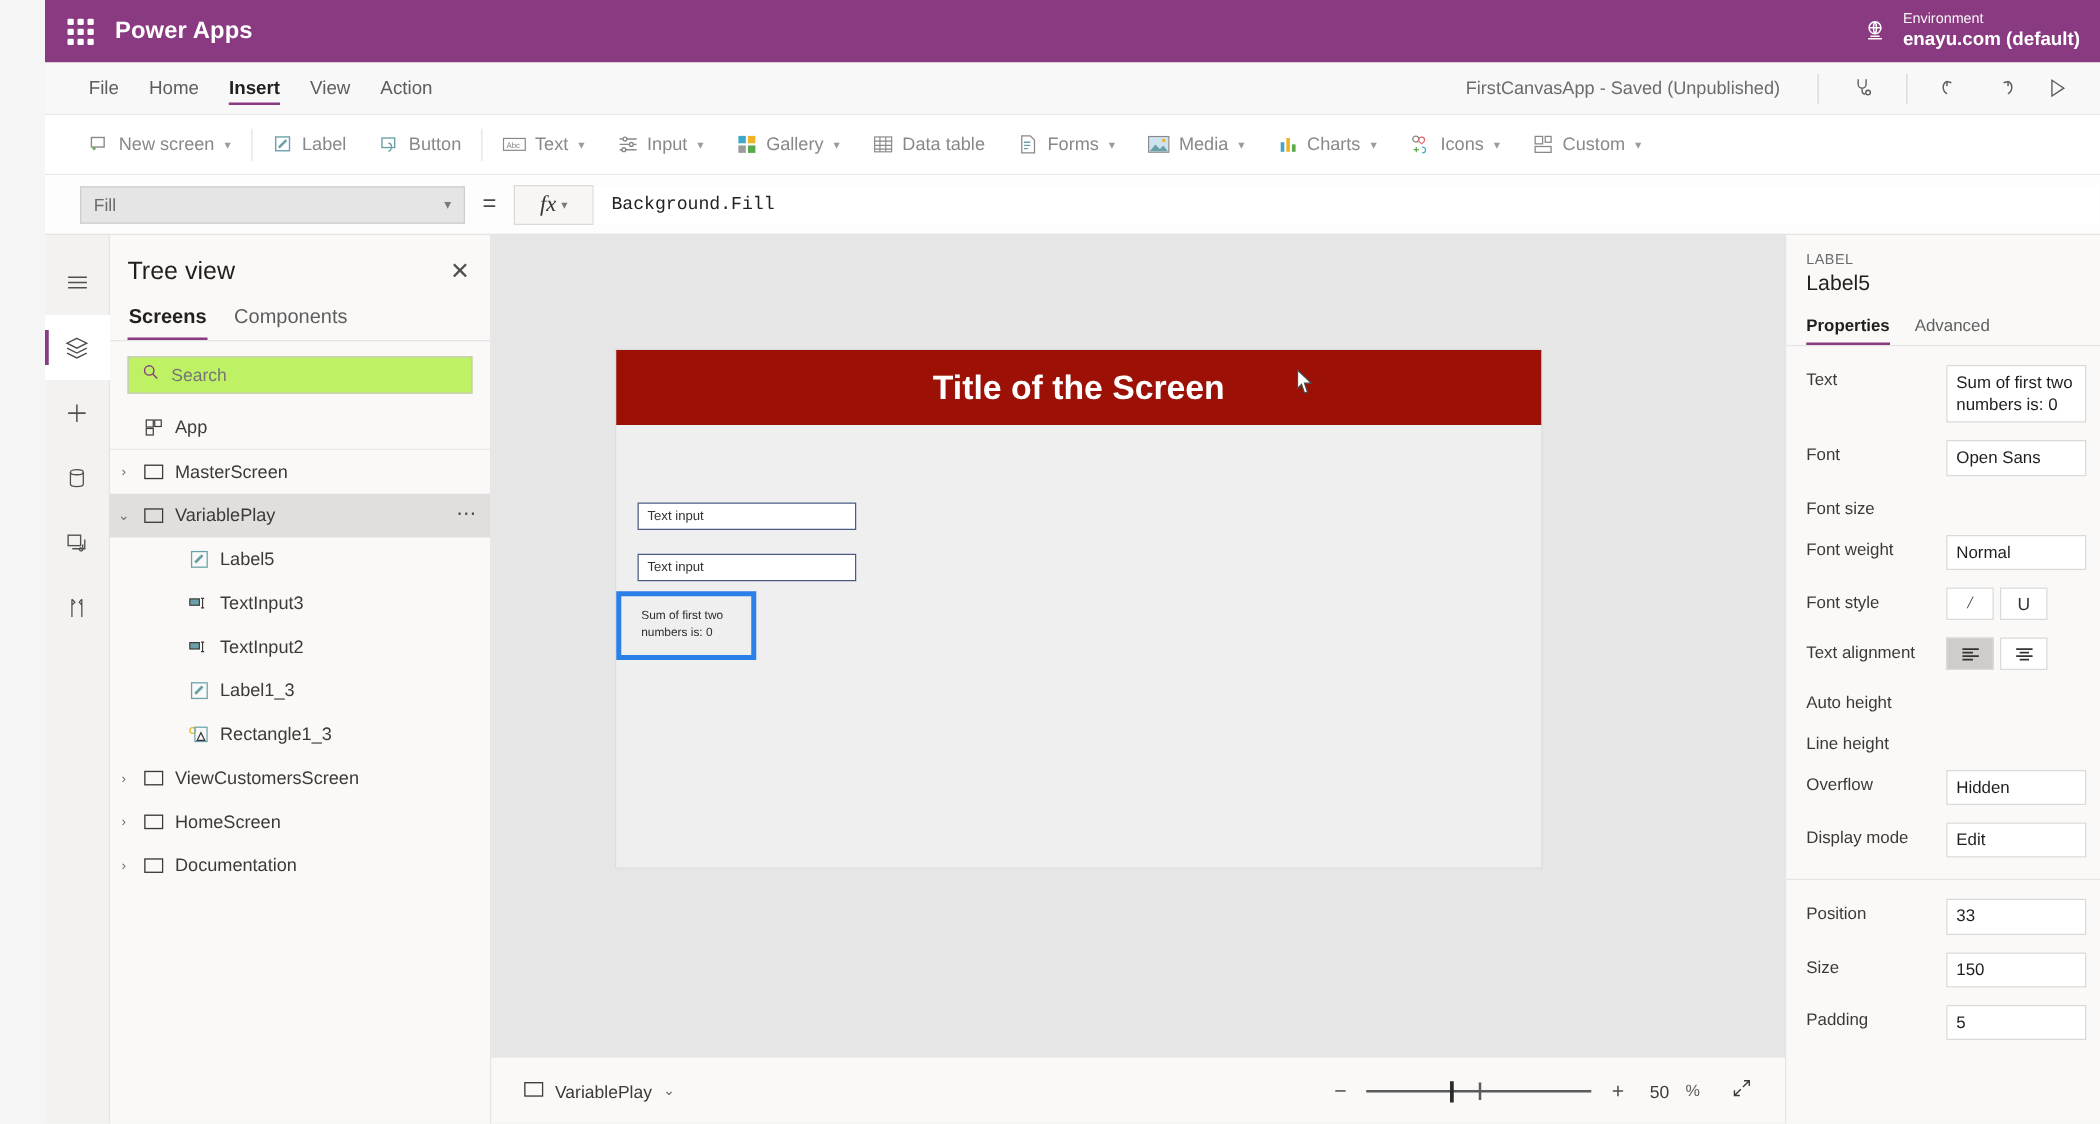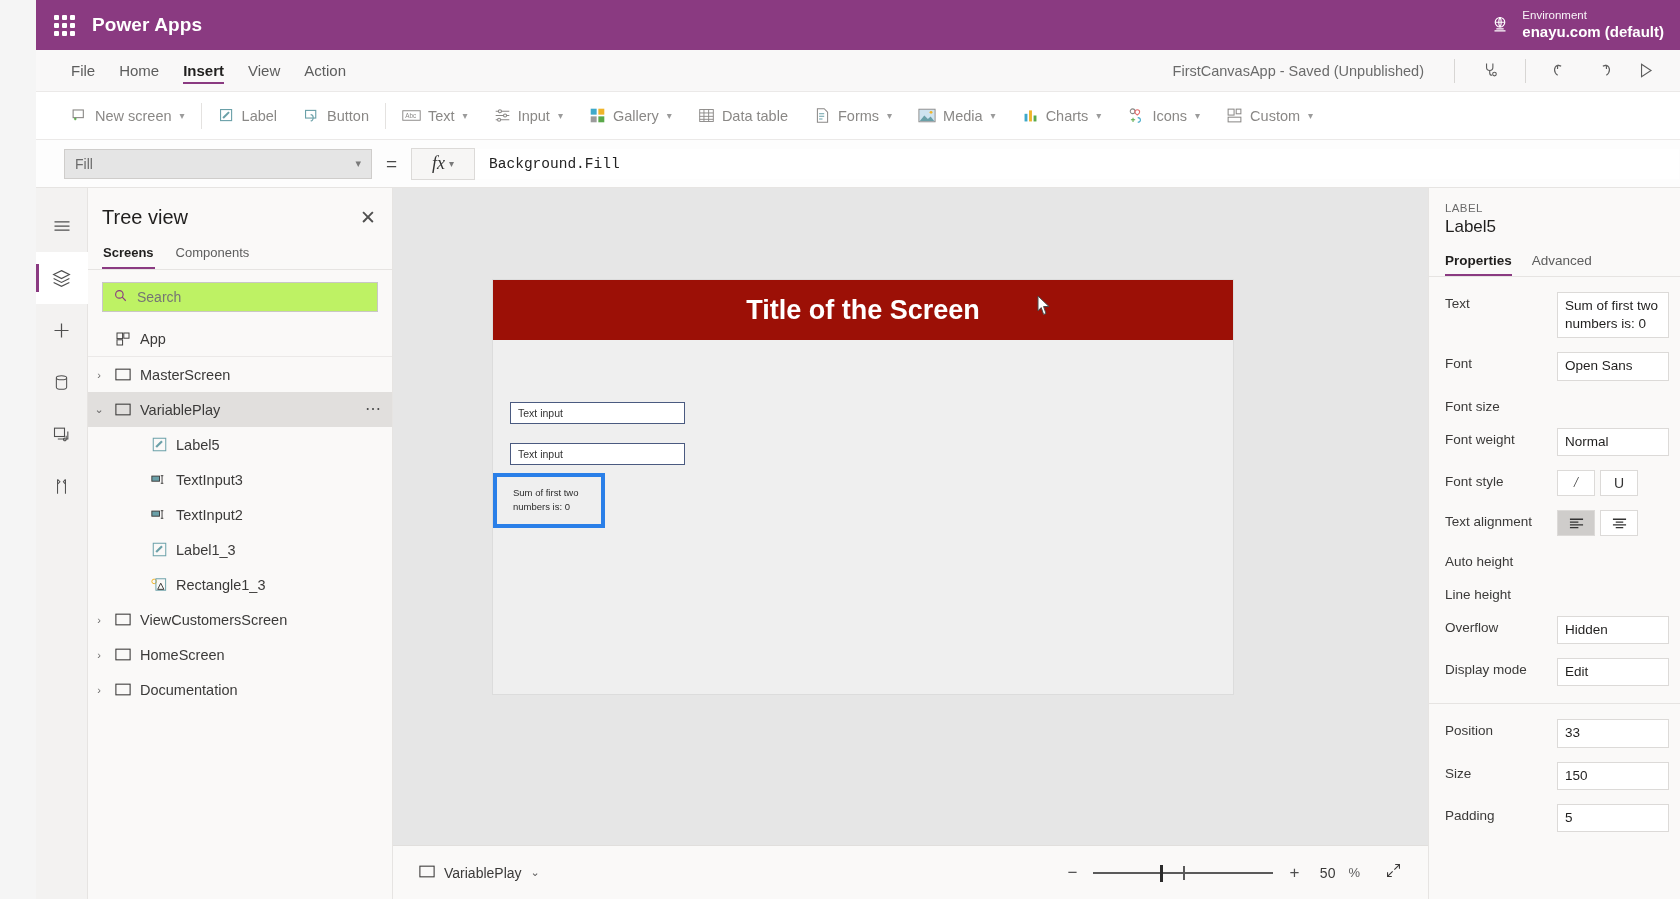--- a/index.html
+++ b/index.html
@@ -94,21 +94,21 @@
   }
   .rail-btn.sel { background:#fff; }
   .rail-btn.sel::before { content:""; position:absolute; left:0; top:12px; bottom:12px; width:3px; background:#8a3a81; }
 
   
   .treeview { width: 305px; background:#faf9f8; border-right: 1px solid #e6e4e2; display:flex; flex-direction:column; }
   .tv-head { display:flex; align-items:center; padding: 18px 16px 10px 14px; }
   .tv-title { font-size: 20px; color:#201f1e; }
   .tv-close { margin-left:auto; font-size: 19px; color:#4f4f4f; cursor:pointer; line-height:1; }
   .tv-tabs { display:flex; gap: 20px; padding: 2px 14px 0 14px; border-bottom: 1px solid #e6e4e2; }
-  .tv-tab { font-size: 13px; color:#5d5d5d; padding: 4px 1px 9px 1px; cursor:pointer; position:relative; }
+  .tv-tab { font-size: 16px; color:#5d5d5d; padding: 4px 1px 9px 1px; cursor:pointer; position:relative; }
   .tv-tab.active { color:#201f1e; font-weight:bold; }
   .tv-tab.active::after { content:""; position:absolute; left:0; right:0; bottom:0; height:2.5px; background:#8a3a81; }
   .tv-search-wrap { padding: 12px 14px 10px 14px; }
   .tv-search {
     height: 30px; border:1px solid #c9c7c5; background:#bef264; display:flex; align-items:center;
     gap: 9px; padding: 0 10px;
   }
   .tv-search input {
     border:none; outline:none; font-size: 14px; color:#5d5d5d; flex:1;
     font-family: "Liberation Sans", sans-serif; background: transparent;

